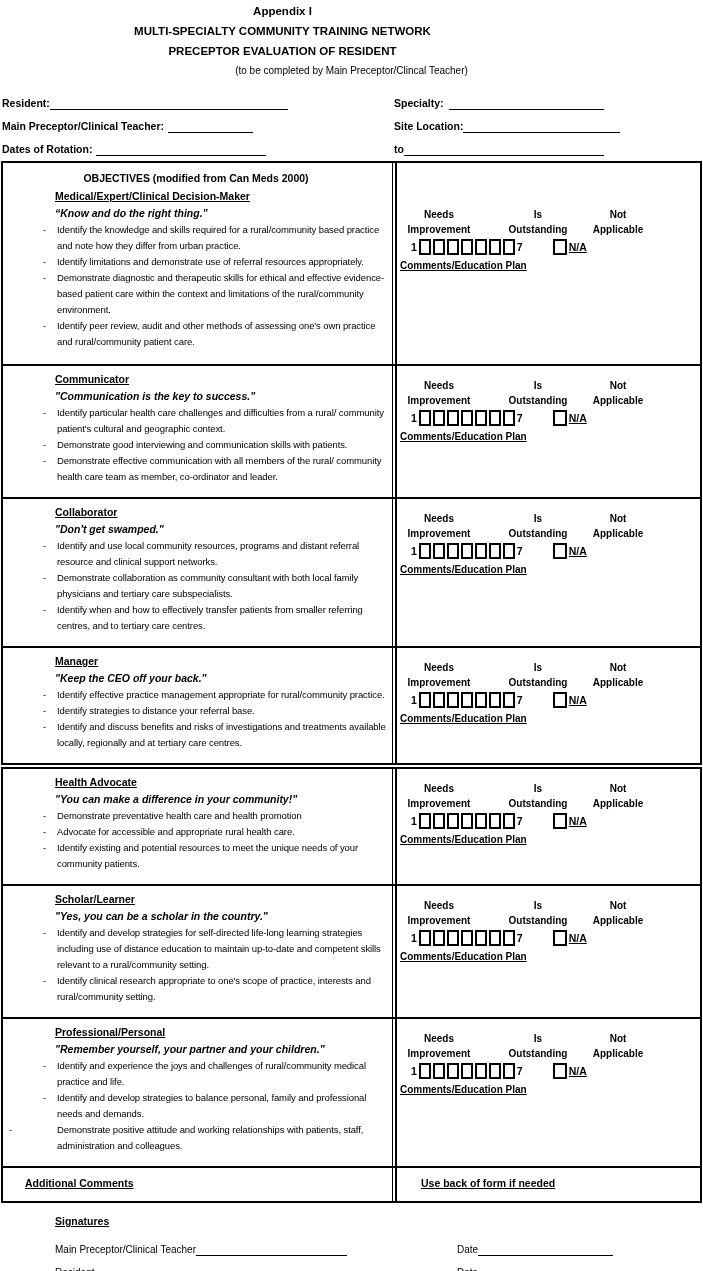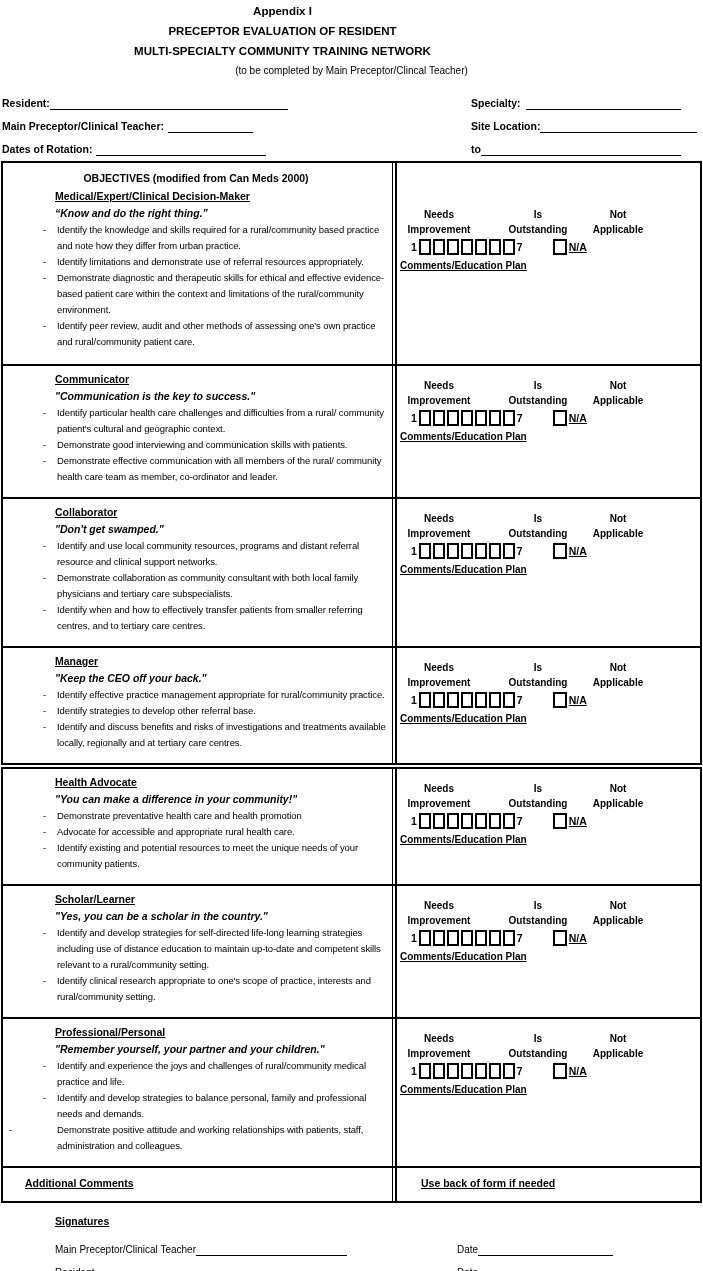--- a/index.html
+++ b/index.html
@@ -9,21 +9,21 @@
     font-family:"Liberation Sans", sans-serif;
     color:#000; font-size:9.5px;
   }
   
   .page-header { padding-top:5px; }
   .titles { width:565px; text-align:center; }
   .title-line { font-weight:bold; font-size:11.5px; line-height:12px; margin-bottom:8px; }
   .subtitle { width:100%; text-align:center; font-size:10px; line-height:12px; margin-top:2px; }
   .fields { margin:10px 2px 0 2px; }
   .frow { display:flex; height:23px; align-items:flex-end; }
-  .fl { display:flex; width:469px; align-items:flex-end; }
+  .fl { display:flex; width:392px; align-items:flex-end; }
   .fr { display:flex; flex:1; align-items:flex-end; }
   .flabel { font-weight:bold; font-size:10.5px; white-space:nowrap; line-height:13px; }
   .fill-line { border-bottom:1.5px solid #000; height:11px; display:inline-block; }
   .w238{width:238px} .w155{width:155px} .w85{width:85px} .w157{width:157px} .w170{width:170px} .w200{width:200px}
   
   .tbl { margin:5px 1px 0 1px; border:2px solid #000; background:#fff; }
   .tbl2 { margin-top:2px; }
   .row { display:flex; border-bottom:2px solid #000; box-sizing:border-box; }
   .row:last-child { border-bottom:none; }
   .cell-left { width:390px; flex:none; border-right:1px solid #000; padding:3px 3px 12px 0; }
@@ -60,22 +60,22 @@
   .sig-label { white-space:nowrap; font-size:10px; line-height:13px; }
   .sig-line { flex:1; border-bottom:1.5px solid #000; height:10px; }
   .sig-right { margin-left:110px; width:156px; display:flex; align-items:flex-end; }
 </style>
 </head>
 <body>
 
 <div class="page-header">
   <div class="titles">
     <div class="title-line">Appendix I</div>
+    <div class="title-line">MULTI-SPECIALTY COMMUNITY TRAINING NETWORK</div>
     <div class="title-line">PRECEPTOR EVALUATION OF RESIDENT</div>
-    <div class="title-line">MULTI-SPECIALTY COMMUNITY TRAINING NETWORK</div>
   </div>
   <div class="subtitle">(to be completed by Main Preceptor/Clincal Teacher)</div>
 
   <div class="fields">
     <div class="frow">
       <div class="fl">
         <span class="flabel">Resident:</span>
         <span class="fill-line w238"></span>
       </div>
       <div class="fr">
@@ -284,21 +284,21 @@
 
       <div class="sec-heading">Manager</div>
       <div class="sec-quote">"Keep the CEO off your back."</div>
       <div class="bullets">
           <div class="bullet">
             <span class="dash">-</span>
             <span class="btext">Identify effective practice management appropriate for rural/community practice.</span>
           </div>
           <div class="bullet">
             <span class="dash">-</span>
-            <span class="btext">Identify strategies to develop other referral base.</span>
+            <span class="btext">Identify strategies to distance your referral base.</span>
           </div>
           <div class="bullet">
             <span class="dash">-</span>
             <span class="btext">Identify and discuss benefits and risks of investigations and treatments available locally, regionally and at tertiary care centres.</span>
           </div>
         </div>
     </div>
     <div class="cell-right">
       <div class="rhead">
         <div class="rc1">

